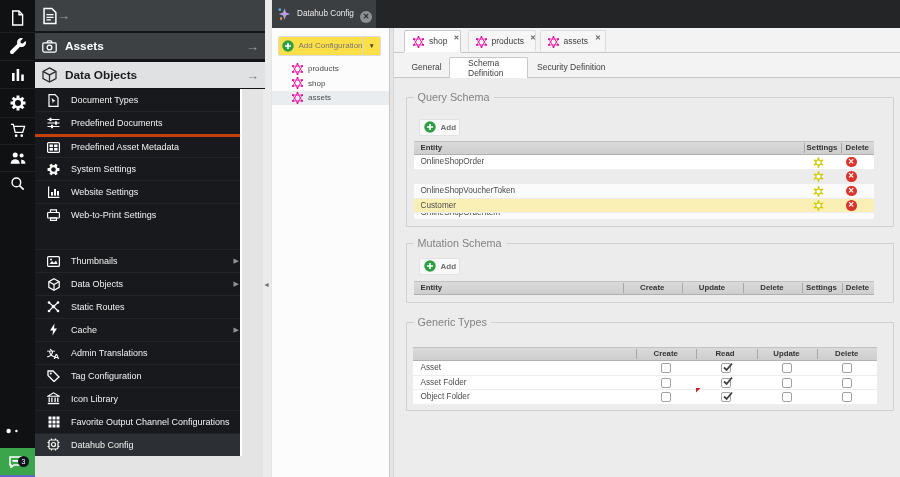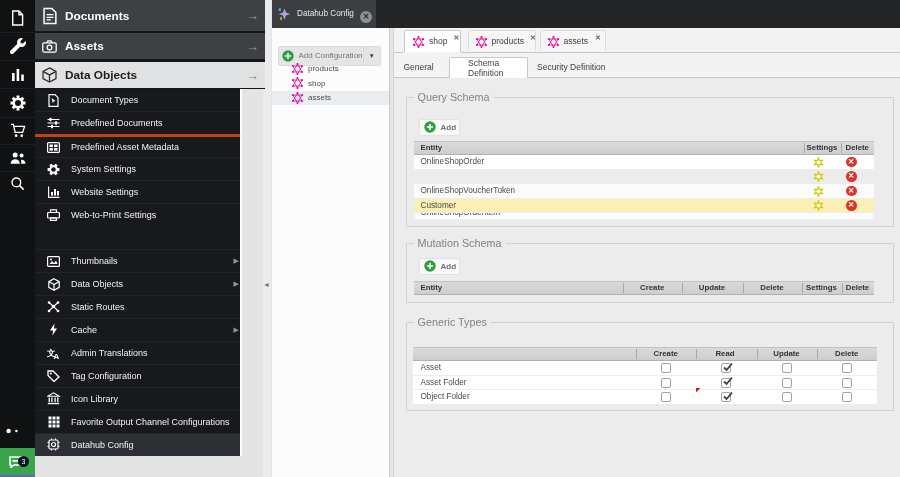--- a/index.html
+++ b/index.html
@@ -18,21 +18,21 @@
 .srow .sicon { margin-left:12px; width:13px; display:flex; justify-content:center; }
 .srow .stxt { margin-left:11px; flex:1; white-space:nowrap; }
 .srow .sarr { margin-right:1px; color:#8f9497; font-size:7px; }
 
 #maintabbar { left:272px; top:0; width:628px; height:27.5px; background:#232527; }
 #dhtab { position:absolute; left:0; top:0; width:103.5px; height:27.5px; background:#3c3f42; display:flex; align-items:center; }
 #dhtab .ttxt { color:#e9e9e9; font-size:8.2px; margin-left:5px; }
 #dhclose { position:absolute; left:88px; top:10.5px; width:12px; height:12px; background:#8d9093; border-radius:50%; color:#2a2a2a; font-size:8px; font-weight:bold; line-height:12px; text-align:center; }
 
 #midpanel { left:272px; top:27.5px; width:118px; height:449.5px; background:#fcfcfc; border-right:1px solid #c9c9c9; }
-#addbtn { position:absolute; left:6px; top:18px; width:103px; height:20.5px; background:#e5e5e5; border:1px solid #dcdcdc; border-radius:2px; display:flex; align-items:center; }
+#addbtn { position:absolute; left:6px; top:8px; width:103px; height:20.5px; background:#fde047; border:1px solid #dcdcdc; border-radius:2px; display:flex; align-items:center; }
 #addbtn .btxt { color:#757575; font-size:8px; margin-left:5px; flex:1; white-space:nowrap; }
 #addbtn .bsep { width:1px; height:18px; background:#dadada; }
 #addbtn .barr { width:18px; text-align:center; color:#444; font-size:6.5px; }
 .trow { position:absolute; left:0; width:117px; height:14.5px; display:flex; align-items:center; color:#4b4b4b; font-size:8px; }
 .trow .ttext { margin-left:5px; }
 
 #rightpanel { left:393px; top:27.5px; width:507px; height:449.5px; background:#f3f3f3; border-left:1px solid #d6d6d6; }
 .tab { position:absolute; display:flex; align-items:center; font-size:8.5px; color:#404040; }
 .tab.active { background:#fff; border:1px solid #c8c8c8; border-bottom:none; border-radius:2px 2px 0 0; }
 .tab.inactive { background:#f6f6f6; border:1px solid #dcdcdc; border-bottom:none; border-radius:2px 2px 0 0; }
@@ -124,21 +124,20 @@
 <div class="abs" style="left:262.5px;top:0;width:8px;height:477px;background:#ebebeb;"></div>
 
 <div class="abs" style="left:35px;top:0;width:230px;height:89px;background:#131519;"></div>
 <div class="abs mhead" style="top:0;height:31.4px;">
   <span class="micon">
       <svg width="14" height="18" viewBox="0 0 16 19">
         <path d="M1.2 1 h9 l4.5 4.5 v12.5 h-13.5 z" fill="none" stroke="#fff" stroke-width="1.7"></path>
         <path d="M4 8 h8 M4 11 h8 M4 14 h5" stroke="#fff" stroke-width="1.4"></path>
       </svg>
     </span>
-  <span class="mtxt">Documents</span>
     <span class="marr">→</span>
 </div>
 <div class="abs mhead" style="top:32.9px;height:26.5px;">
   <span class="micon">
       <svg width="18" height="15" viewBox="0 0 19 16">
         <rect x="1" y="3.5" width="17" height="11.5" rx="1.5" fill="none" stroke="#fff" stroke-width="1.6"></rect>
         <path d="M6 3.5 L7.5 1 h4 L13 3.5" fill="none" stroke="#fff" stroke-width="1.6"></path>
         <circle cx="9.5" cy="9.2" r="3" fill="none" stroke="#fff" stroke-width="1.6"></circle>
       </svg>
     </span>
@@ -451,21 +450,21 @@
           <circle cx="1" cy="9.7" r="1.05"></circle>
           <circle cx="11" cy="9.7" r="1.05"></circle>
         </g>
       </svg>
       <span style="margin-left:5px;">assets</span>
       <span class="tclose" style="margin-left:7px;">✕</span>
     </div>
     <div class="strip-border" style="left:0;top:24px;width:10px;"></div>
     <div class="strip-border" style="left:67px;top:24px;width:440px;"></div>
     <div class="tab" style="left:9.5px;top:29.5px;width:45.5px;height:20px;">
-      <span style="text-align:right;">General</span>
+      <span style="margin-left:8px;text-align:right;">General</span>
     </div>
     <div class="tab active" style="left:55px;top:29.5px;width:79px;height:21px;">
       <span style="margin-left:18px;">Schema Definition</span>
     </div>
     <div class="tab" style="left:135px;top:29.5px;width:82.5px;height:20px;">
       <span style="margin-left:8px;">Security Definition</span>
     </div>
     <div class="strip-border" style="left:0;top:49.5px;width:55px;"></div>
     <div class="strip-border" style="left:134px;top:49.5px;width:373px;"></div>
     <div class="abs" style="left:0;top:50.5px;width:507px;height:399px;background:#ececec;"></div>

